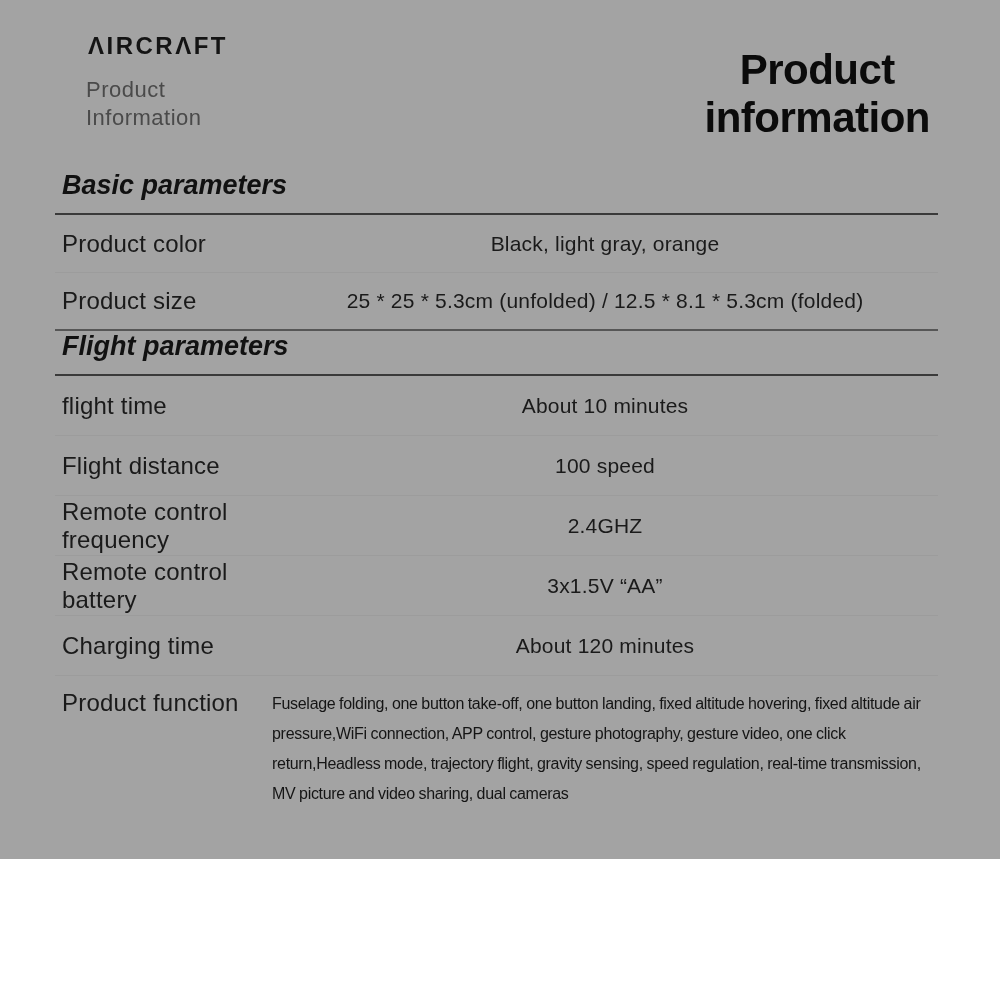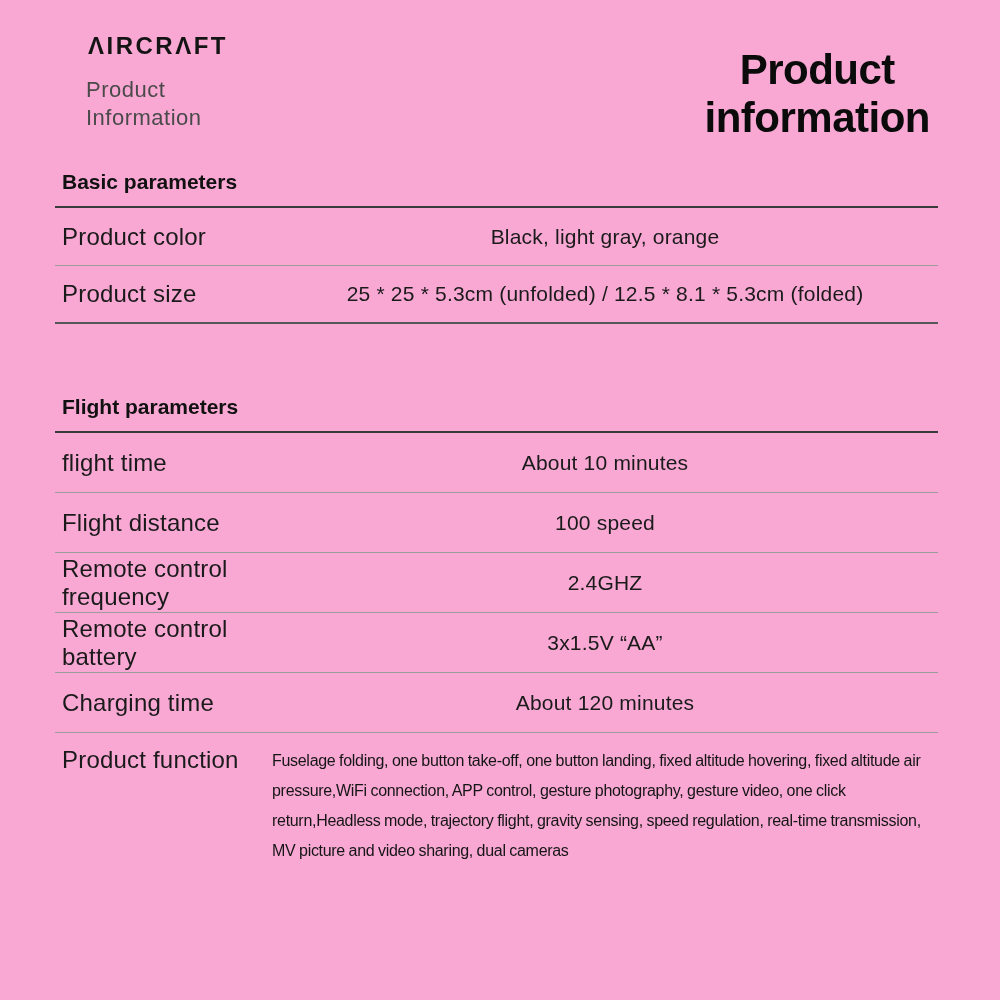--- a/index.html
+++ b/index.html
@@ -1,20 +1,20 @@
 <!DOCTYPE html>
 <html><head>
 <meta charset="utf-8">
 <style>
   html,body { margin:0; padding:0; }
   .page {
     position: relative;
     width: 1000px;
-    height: 1000px;
-    background: #f9a8d4;
+    height: 859px;
+    background: #a3a3a3;
     font-family: "Liberation Sans", sans-serif;
     color: #1a1a1a;
     overflow: hidden;
     box-sizing: border-box;
   }
   
   .header { position: relative; height: 170px; }
   .logo {
     position: absolute; left: 88px; top: 32px;
     font-size: 24px; font-weight: 600; letter-spacing: 2.5px;
@@ -27,25 +27,26 @@
   }
   .big-title {
     position: absolute; right: 70px; top: 46px;
     text-align: center;
     font-size: 42px; line-height: 48px; font-weight: 700;
     letter-spacing: -0.5px; color: #0b0b0b;
   }
   
   .main { padding: 0 62px 0 55px; }
   .section-heading {
-    font-size: 21px; font-weight: 700; color: #111;
+    font-size: 27px; font-weight: 700; color: #111;
     padding: 0 0 12px 7px;
     border-bottom: 2px solid #3a3a3a;
+    font-style: italic;
   }
-  .section-flight { margin-top: 71px; }
+  .section-flight { }
   .row {
     display: flex; align-items: center;
     min-height: 58px;
     border-bottom: 1px solid #9c9c9c;
     padding-left: 7px;
     box-sizing: border-box;
   }
   .section-flight .row { min-height: 60px; }
   .section-basic .row:last-child { border-bottom: 2px solid #565656; }
   .row-label {

